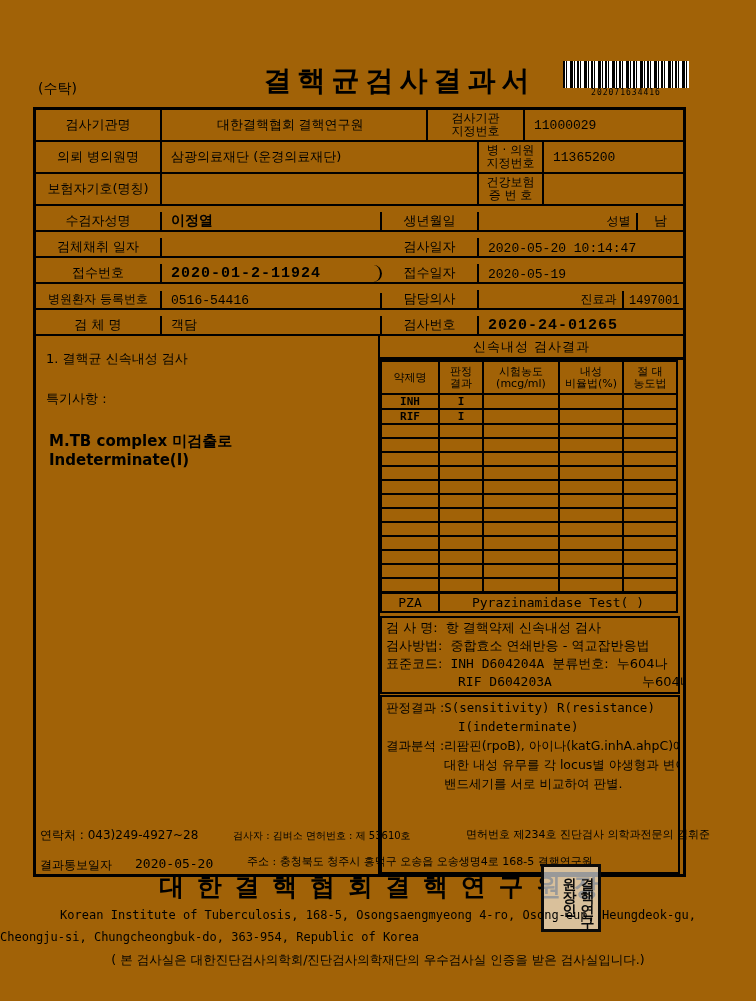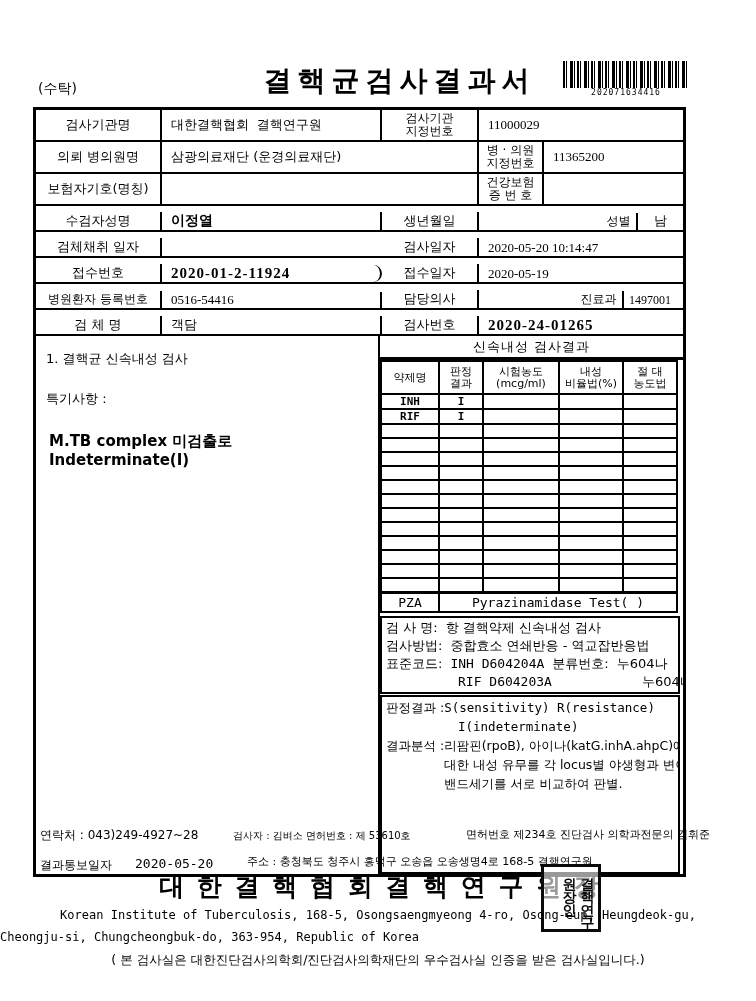--- a/index.html
+++ b/index.html
@@ -1,18 +1,18 @@
 <!DOCTYPE html>
 <html><head>
 <meta charset="utf-8">
 <style>
   * { margin:0; padding:0; box-sizing:border-box; }
   html,body { background:#e8e8e8; }
   .doc {
-    position:relative; width:756px; height:1001px; background:#ffffff; color:#000;
+    position:relative; width:756px; height:1001px; background:#a16207; color:#000;
     font-family:"DejaVu Sans", sans-serif; margin:0 auto; overflow:hidden;
   }
   .mono { font-family:"DejaVu Sans Mono", monospace; }
 
   
   .consign { position:absolute; left:38px; top:80px; font-size:14px; }
   .doc-title {
     position:absolute; left:0; right:0; top:62px; text-align:center;
     font-family:"DejaVu Serif", serif; font-weight:bold; font-size:28px; letter-spacing:6px;padding-left:43px;
   }
@@ -28,21 +28,21 @@
   .barcode-num { font-family:"DejaVu Sans Mono", monospace; font-size:8px; text-align:center; letter-spacing:1px; }
 
   
   .main-box { position:absolute; left:33px; top:107px; width:653px; height:770px; border:3px solid #000; display:flex; flex-direction:column; }
   .irow { display:flex; border-bottom:2px solid #000; flex:0 0 auto; }
   .h32 { height:32px; } .h26 { height:26px;align-items:flex-end; }
   .cell { border-right:2px solid #000; display:flex; align-items:center; padding:0 5px; overflow:hidden; }
   .cell:last-child { border-right:none; }
   .lab { justify-content:center; font-size:13px; text-align:center; }
   .lab2 { justify-content:center; font-size:12px; line-height:13px; text-align:center; white-space:pre-line; }
-  .val { font-size:13px; font-family:Liberation Serif, serif; padding-left:9px; }
+  .val { font-size:13px; font-family:Liberation Mono, monospace; padding-left:9px; }
   .bold { font-weight:bold; font-size:14px; }
   .c126 { flex:0 0 126px; } .c220 { flex:0 0 220px; } .c317 { flex:0 0 317px; }
   .c97 { flex:0 0 97px; } .c65 { flex:0 0 65px; } .c121 { flex:0 0 121px; }
   .c38 { flex:0 0 38px;padding-left:6px; } .c96 { flex:0 0 96px; } .c49 { flex:0 0 49px; }
   .cfill { flex:1 1 auto; }
 
   
   .body-row { display:flex; flex:1 1 auto; overflow:hidden; }
   .left-panel { flex:0 0 344px; border-right:2px solid #000; padding:14px 10px 0 10px; }
   .lp-heading { font-size:13px; }
@@ -91,21 +91,21 @@
   <h1 class="doc-title">결핵균검사결과서</h1>
   <div class="barcode-wrap">
     <div class="barcode-bars"></div>
     <div class="barcode-num">202071634416</div>
   </div>
 
   <div class="main-box">
 
     <div class="irow h32">
       <div class="cell lab c126">검사기관명</div>
-      <div class="cell val c220" style="font-family:Liberation Mono, monospace;">대한결핵협회 결핵연구원</div>
+      <div class="cell val c220" style="font-family:Liberation Sans, sans-serif;margin-left:46px;">대한결핵협회 결핵연구원</div>
       <div class="cell lab2 c97">검사기관
 지정번호</div>
       <div class="cell val cfill">11000029</div>
     </div>
 
     <div class="irow h32">
       <div class="cell lab c126">의뢰 병의원명</div>
       <div class="cell val c317" style="font-family:'DejaVu Sans',sans-serif;">삼광의료재단 (운경의료재단)</div>
       <div class="cell lab2 c65">병 · 의원
 지정번호</div>

